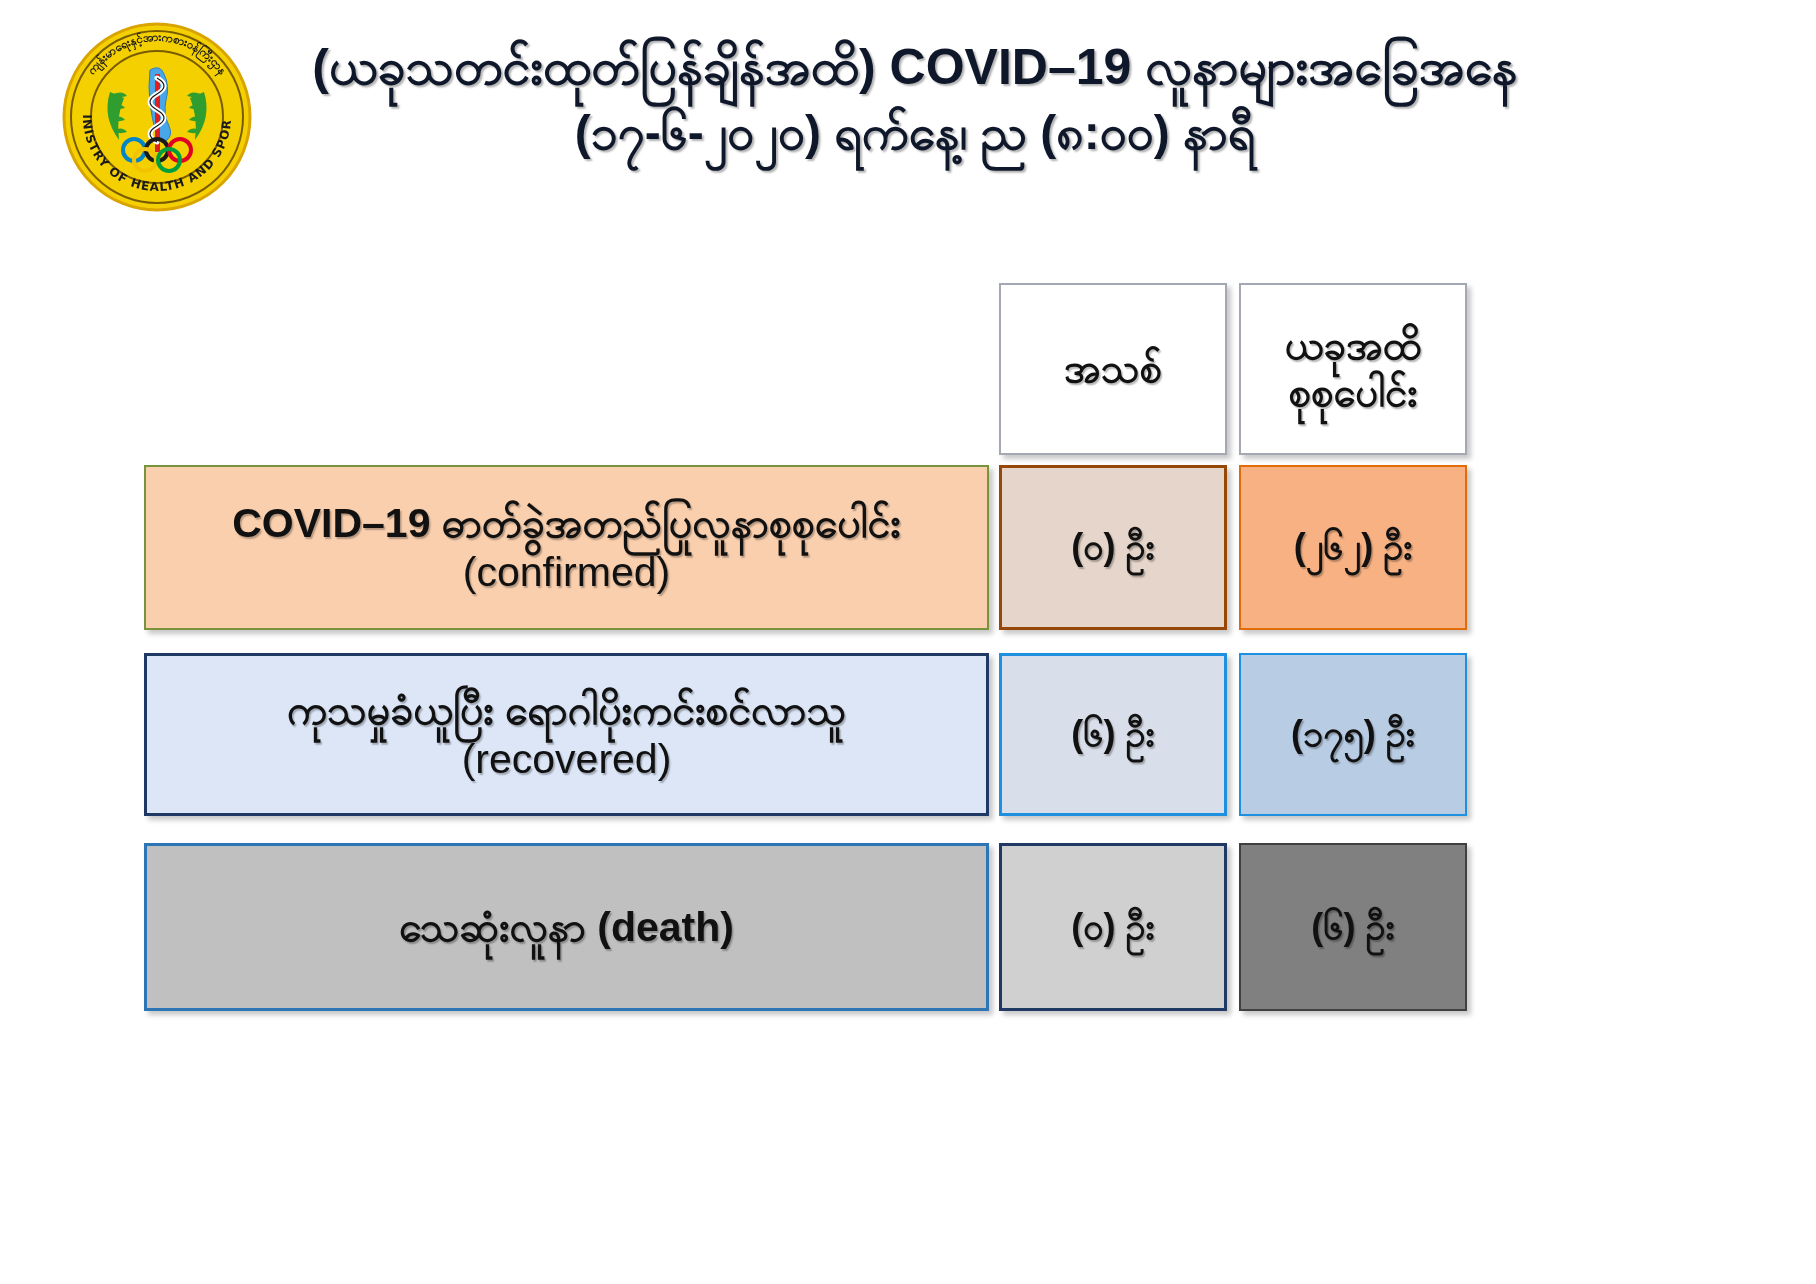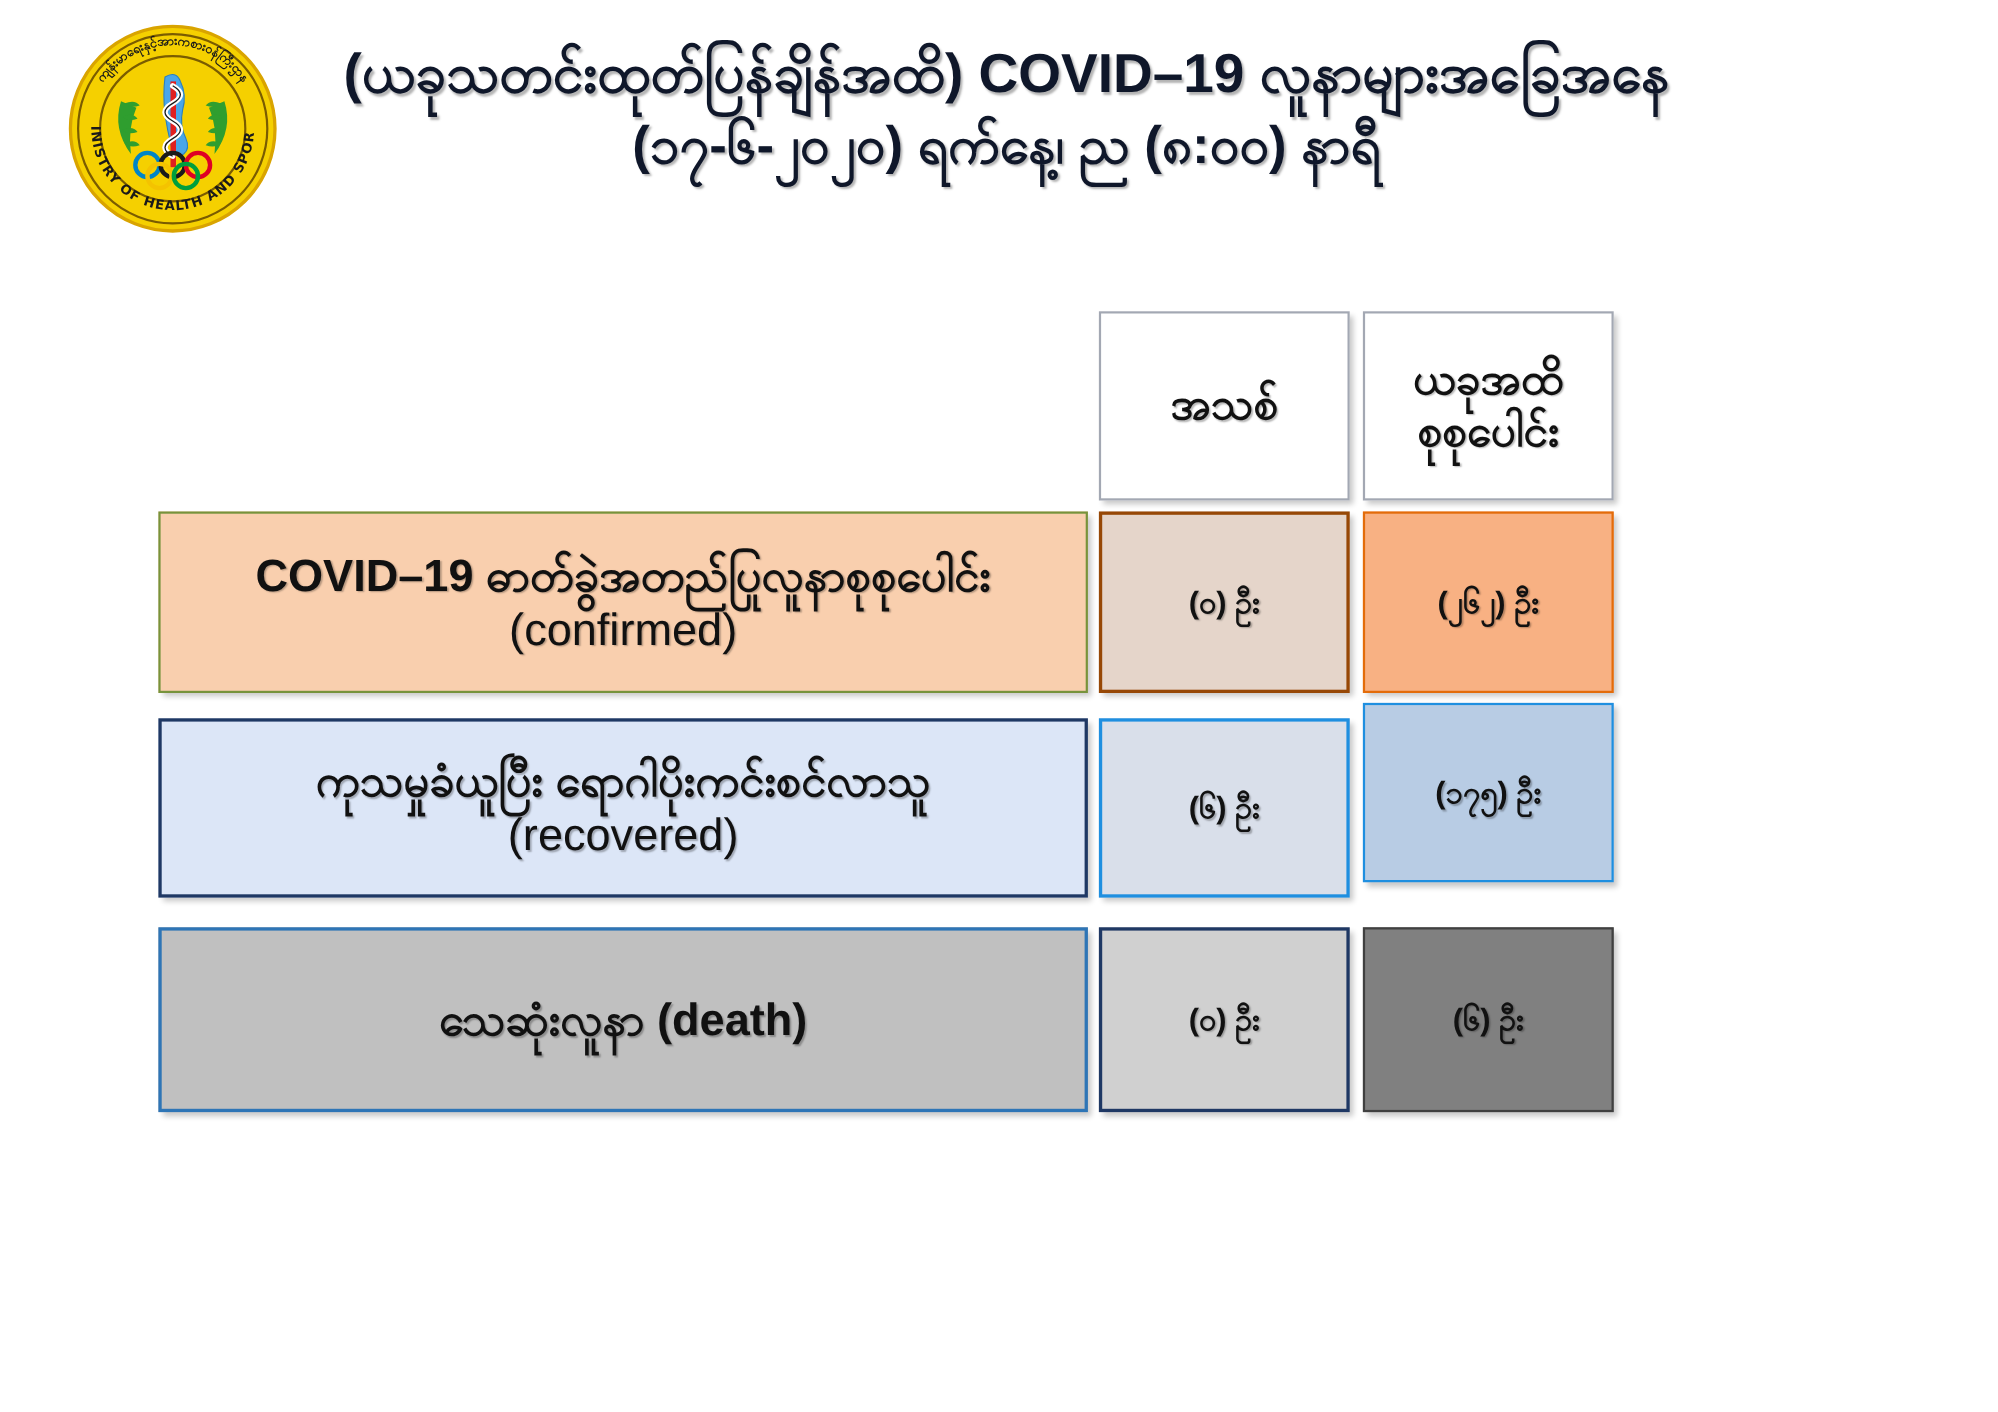--- a/index.html
+++ b/index.html
@@ -64,21 +64,21 @@
     position: absolute;
     box-sizing: border-box;
     display: flex;
     align-items: center;
     justify-content: center;
     text-align: center;
     box-shadow: 4px 4px 5px rgba(0,0,0,0.22);
   }
 
   .cell-text {
-    font-size: 28px;
+    font-size: 36px;
     font-weight: bold;
     color: #111111;
     line-height: 1.18;
     text-shadow: 1.5px 1.5px 1.5px rgba(0,0,0,0.28);
     padding: 0 10px;
   }
 
   
   .hdr {
     background: #ffffff;
@@ -99,21 +99,21 @@
   #r1-new   { left: 999px;  top: 200px; width: 228px; height: 165px;
               background: #e5d5ca; border: 3px solid #974806; }
   #r1-total { left: 1239px; top: 200px; width: 228px; height: 165px;
               background: #f8b183; border: 2px solid #e36c0a; }
 
   
   #r2-label { left: 144px;  top: 388px; width: 845px; height: 163px;
               background: #dce6f7; border: 3px solid #1f3864; }
   #r2-new   { left: 999px;  top: 388px; width: 228px; height: 163px;
               background: #d9dfea; border: 3px solid #1f8fe0; }
-  #r2-total { left: 1239px; top: 374px; width: 228px; height: 163px;
+  #r2-total { left: 1239px; top: 388px; width: 228px; height: 163px;
               background: #b8cce4; border: 2px solid #1f8fe0; text-align: right; }
 
   
   #r3-label { left: 144px;  top: 578px; width: 845px; height: 168px;
               background: #c0c0c0; border: 3px solid #2e75b6; justify-content: center; }
   #r3-new   { left: 999px;  top: 578px; width: 228px; height: 168px;
               background: #d0d0d0; border: 3px solid #1f3864; }
   #r3-total { left: 1239px; top: 578px; width: 228px; height: 168px;
               background: #808080; border: 2px solid #404040; }
 

